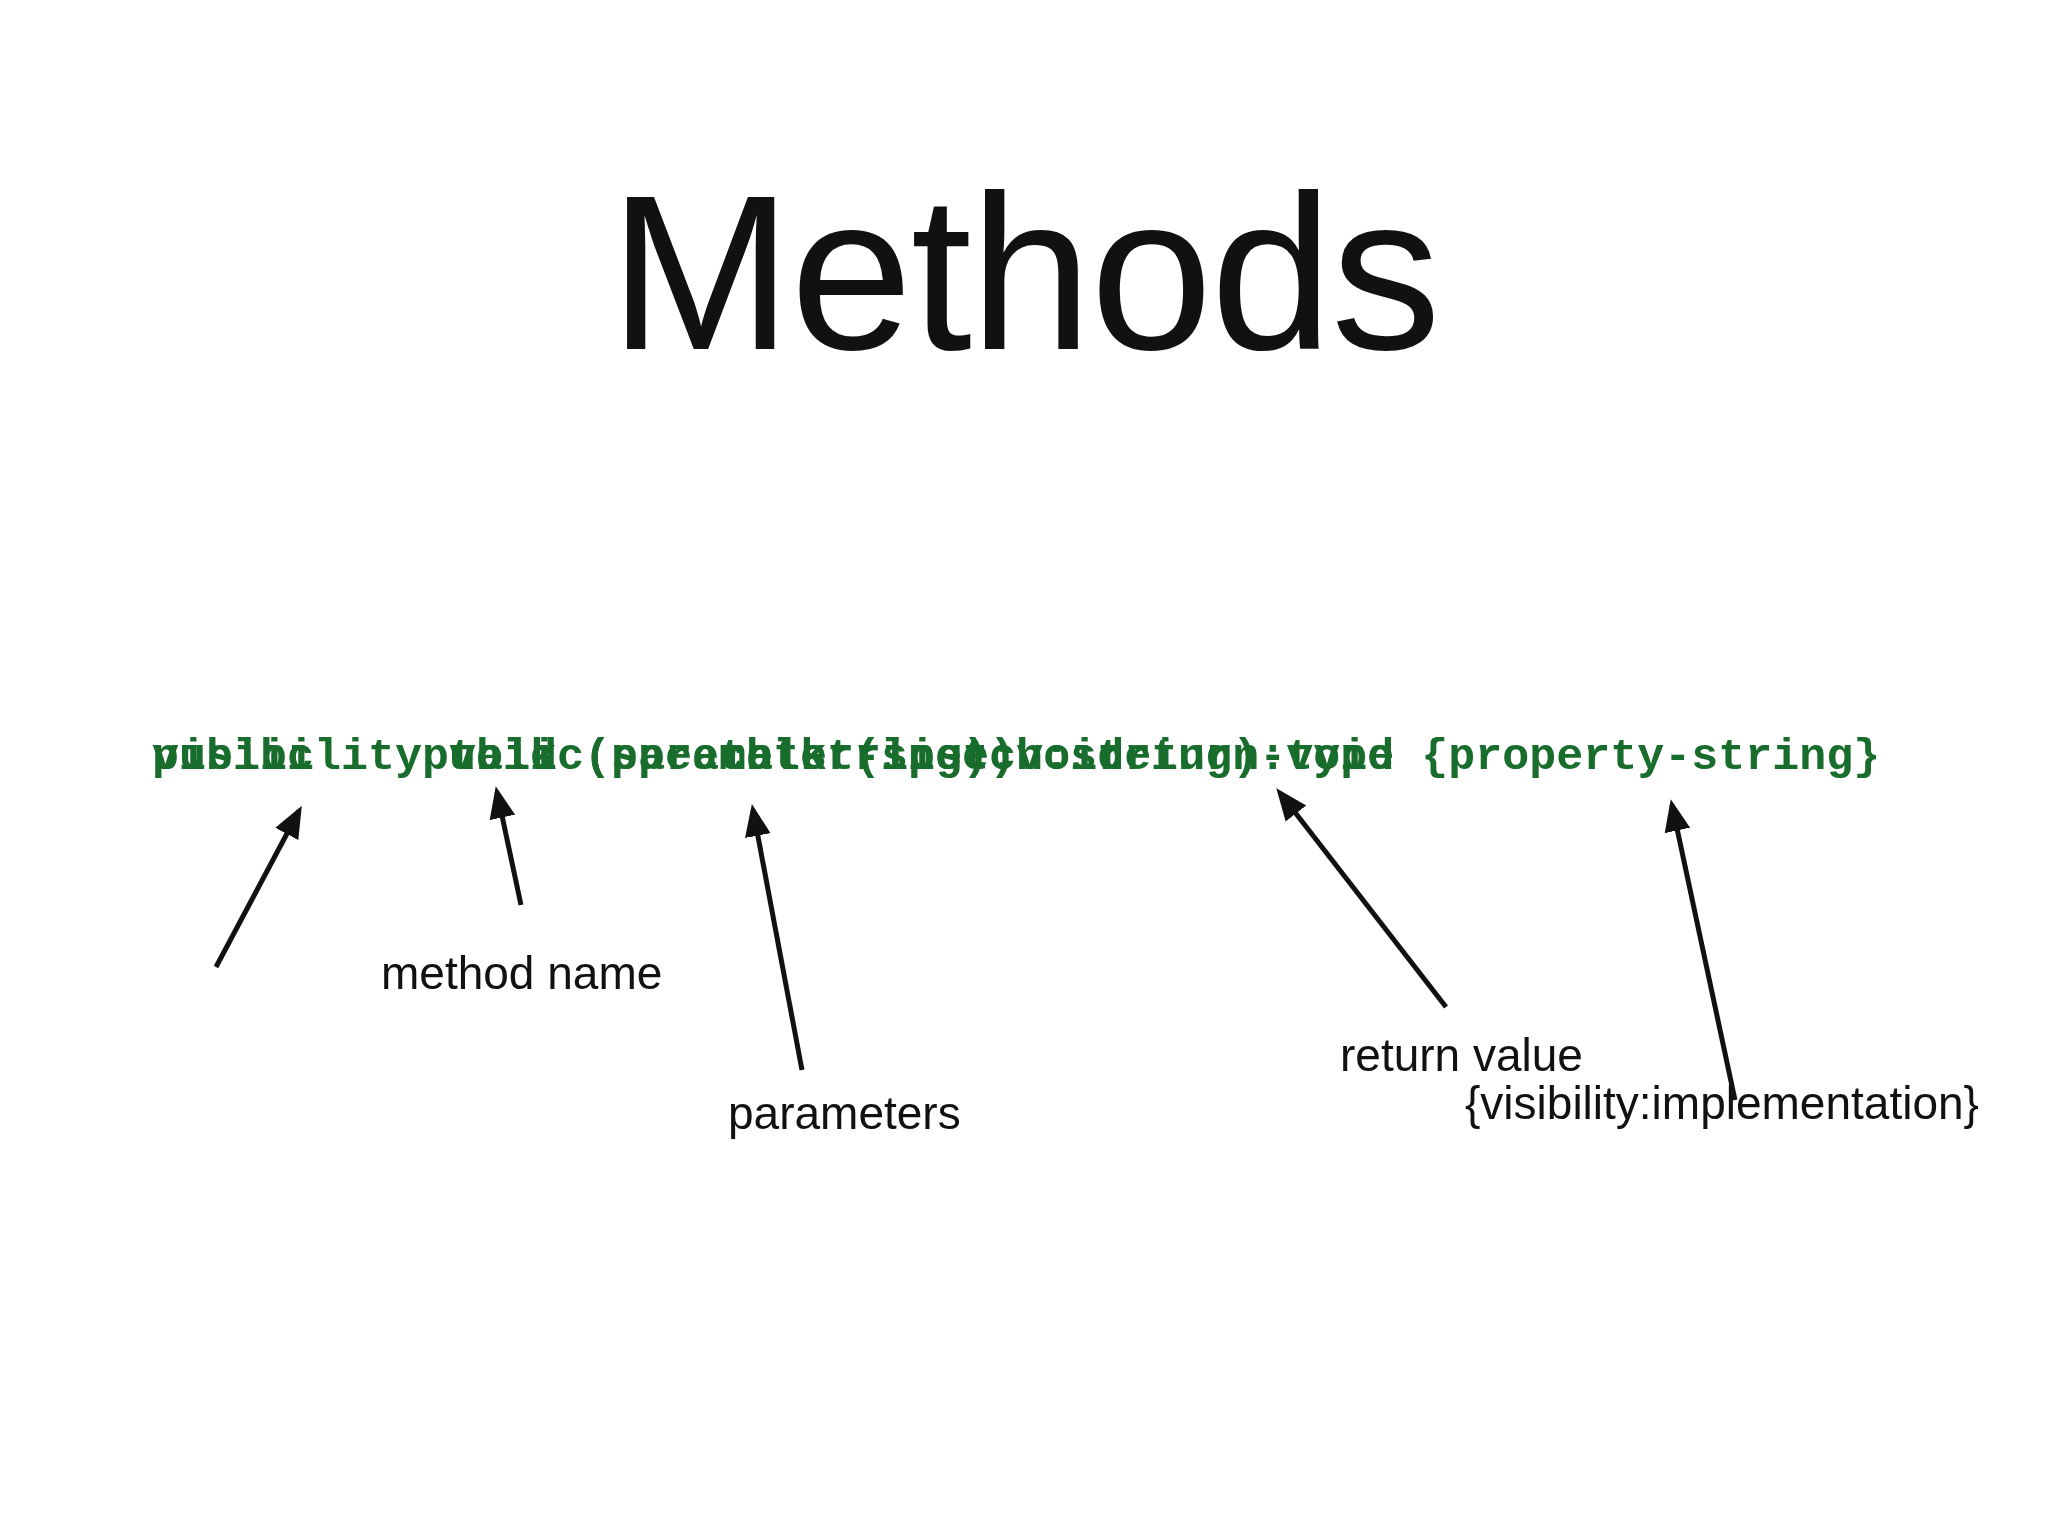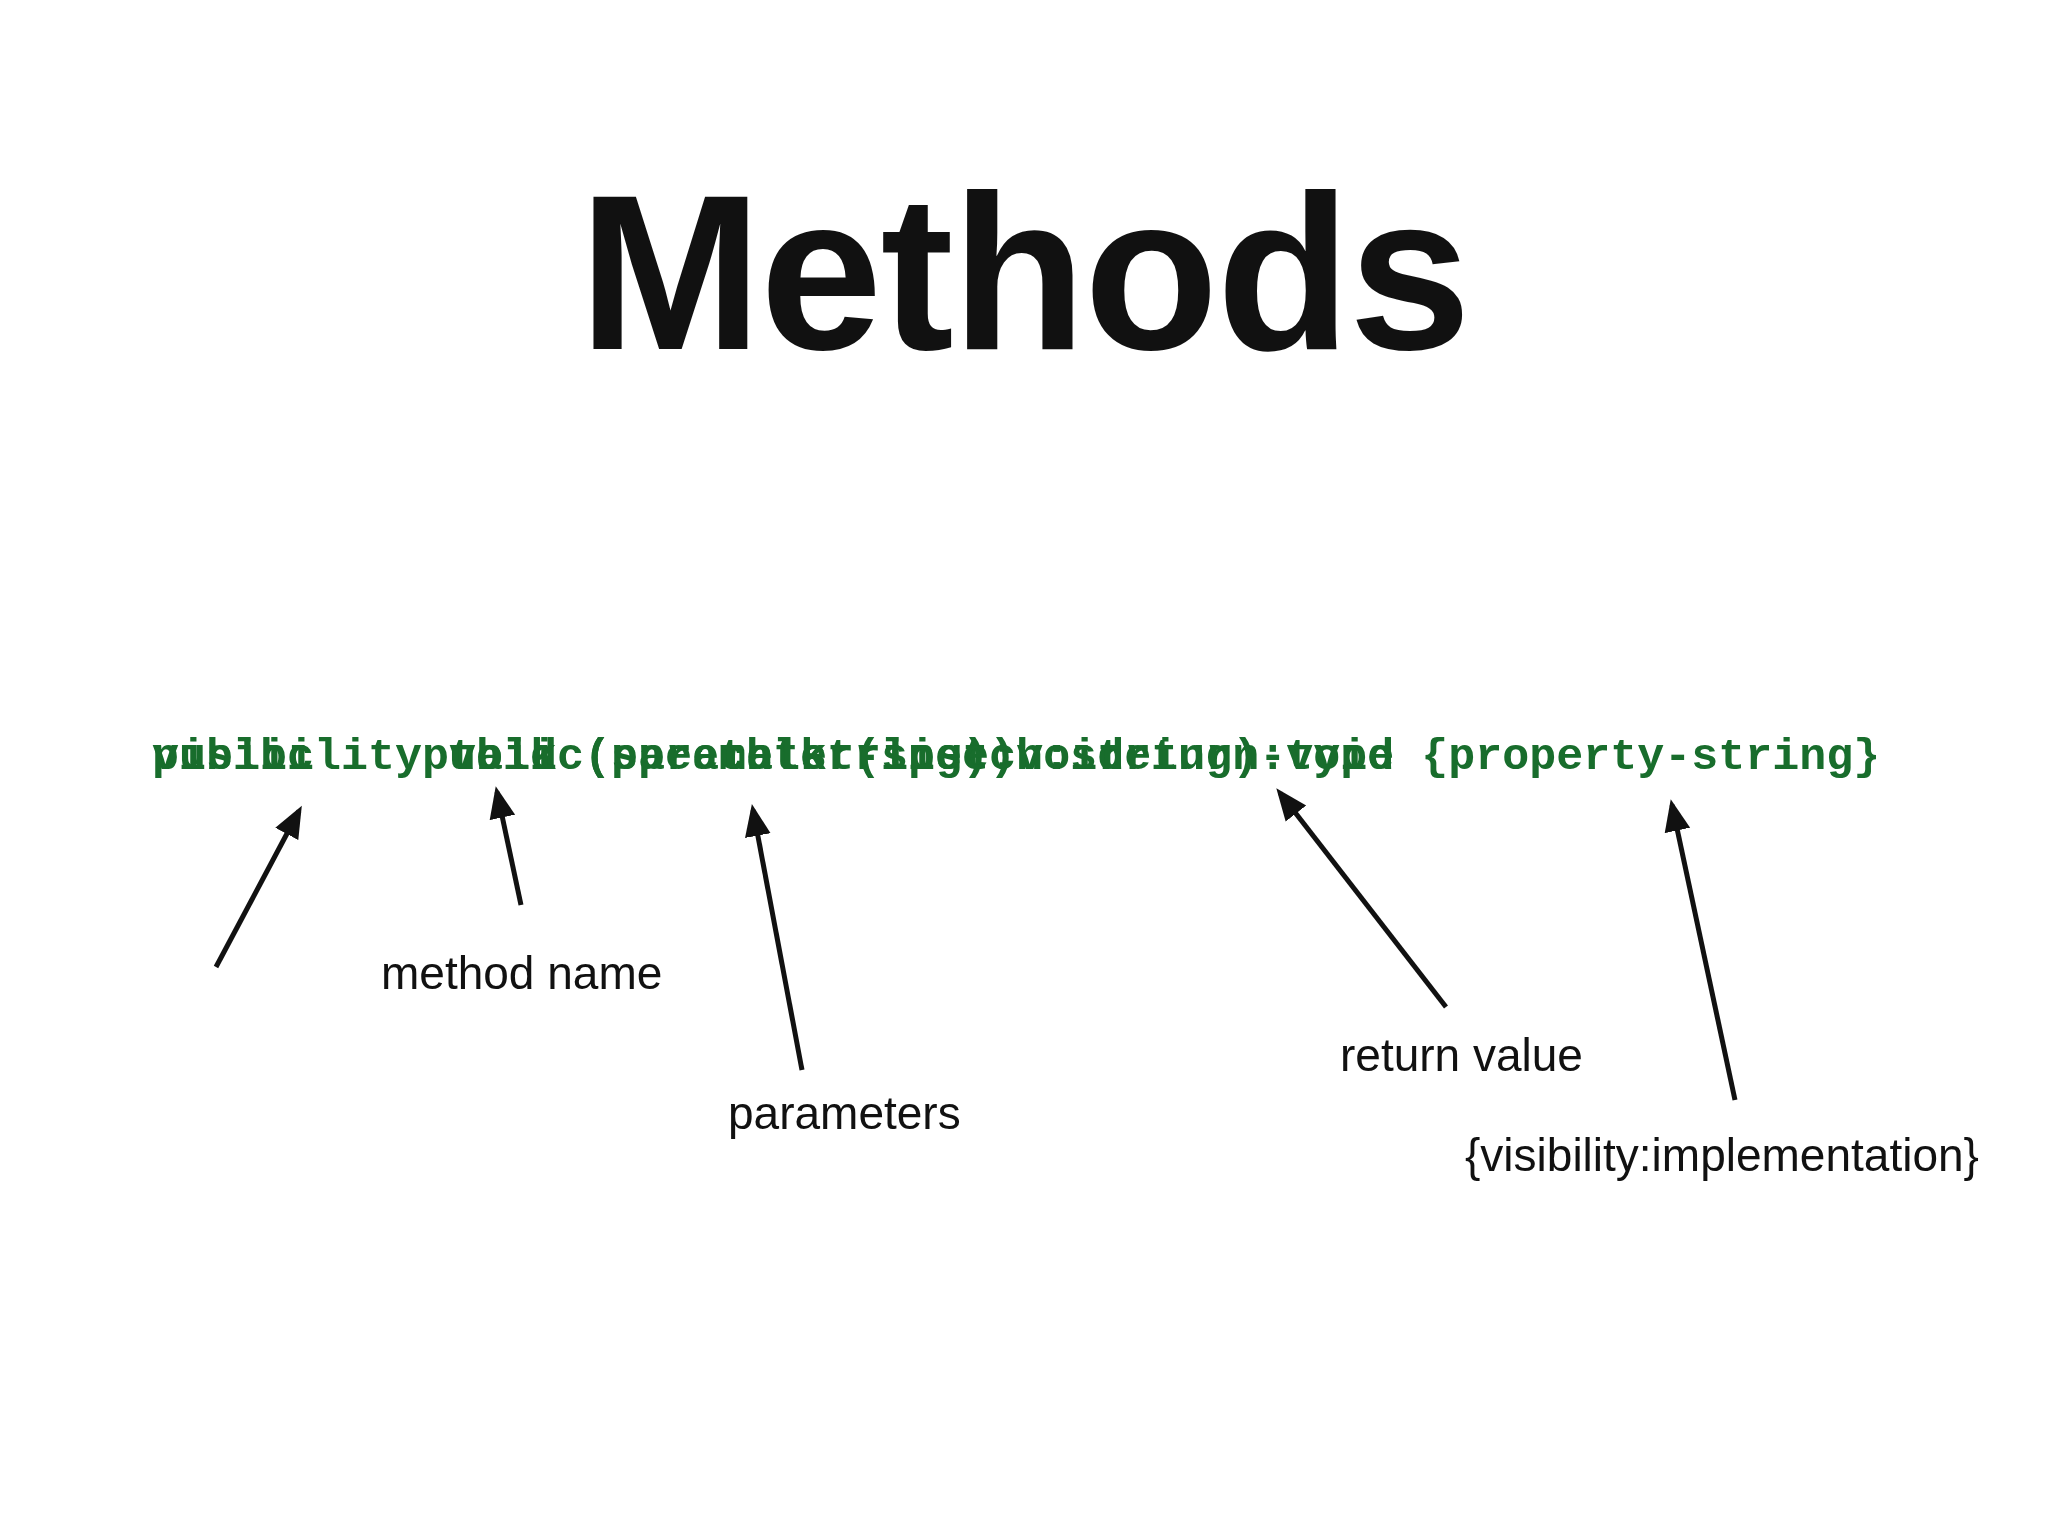--- a/index.html
+++ b/index.html
@@ -8,21 +8,21 @@
     width:2048px;height:1536px;
     background:#ffffff;
     overflow:hidden;
     font-family:"Liberation Sans", sans-serif;
   }
   .title{
     position:absolute;
     left:0;right:0;top:163px;
     text-align:center;
     font-size:220px;
-    font-weight:700;
+    font-weight:400;
     letter-spacing:-2px;
     color:#111111;
     line-height:1;
     white-space:pre;
   }
   .codeline{
     position:absolute;
     top:735px;
     line-height:1;
     font-family:"Liberation Mono", monospace;
@@ -38,21 +38,21 @@
     position:absolute;
     font-size:46px;
     color:#111111;
     line-height:1.1;
     white-space:pre;
   }
   .label-public-private{left:72px;top:1020px;}
   .label-method-name{left:381px;top:948px;}
   .label-parameters{left:728px;top:1088px;}
   .label-return-value{left:1340px;top:1030px;}
-  .label-visibility-implementation{left:1465px;top:1130px;}
+  .label-visibility-implementation{left:1465px;top:1078px;}
   #arrow-overlay{
     position:absolute;left:0;top:0;
     width:2048px;height:1536px;
     pointer-events:none;
   }
 </style>
 </head>
 <body>
 
 <div id="slide">

